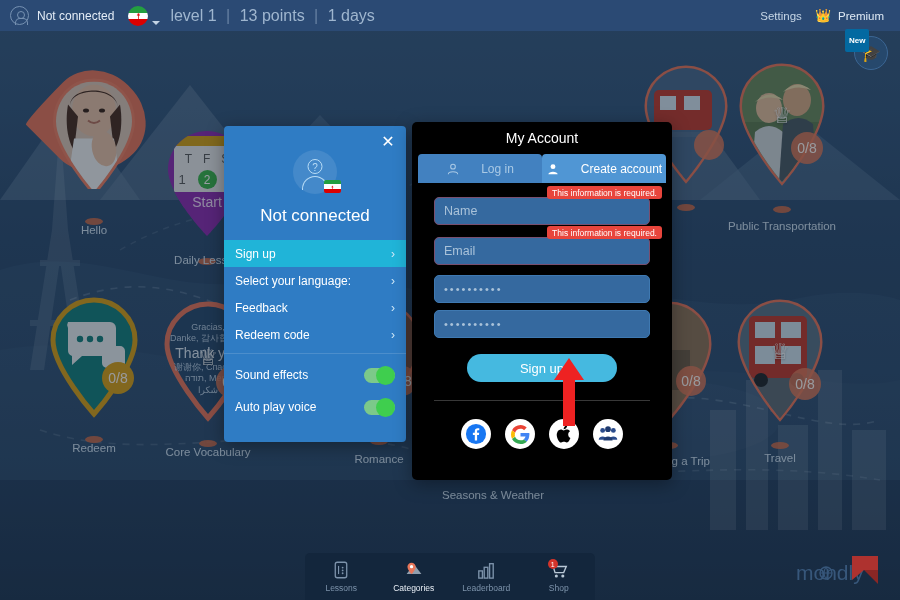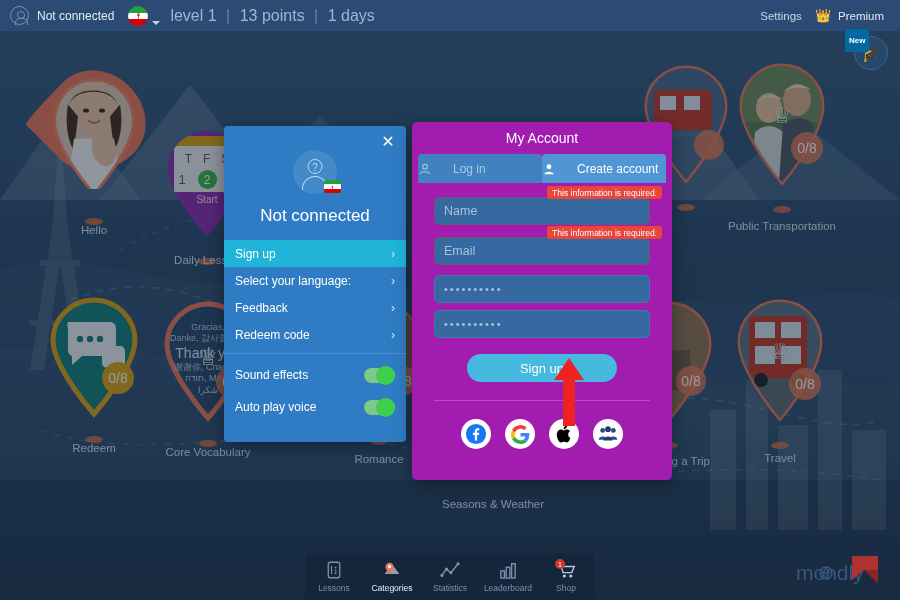--- a/index.html
+++ b/index.html
@@ -133,27 +133,27 @@
   .mm-row.hl { background: #20b4d8; }
   .mm-row .chev { margin-left: auto; color: #cfe9f7; font-size: 12px; }
   .mm-sep { height: 1px; background: rgba(255,255,255,.14); margin: 5px 0; }
   .mm-toggle-row { height: 32px; display:flex; align-items:center; padding: 0 11px; color:#fff; font-size: 12px; }
   .sw { margin-left:auto; width: 31px; height: 15px; border-radius: 9px; background: #7cc98a; position: relative; cursor:pointer; }
   .sw i { position:absolute; right: 0px; top: -2px; width: 19px; height: 19px; border-radius: 50%; background: #3fce4e; }
 
   
   .acct-modal {
     position: absolute; left: 412px; top: 122px; width: 260px; height: 358px;
-    background: #a21caf; border-radius: 5px; z-index: 60;
+    background: #000000; border-radius: 5px; z-index: 60;
     box-shadow: 0 4px 18px rgba(0,0,0,.35);
   }
   .acct-title { text-align:center; color:#fff; font-size: 14px; padding-top: 8px; }
   .tabs { display:flex; margin-top: 8px; padding: 0 6px; gap: 0; }
   .tab {
-    flex: 1; height: 29px; display:flex; align-items:center; justify-content:flex-start; gap: 21px;
+    flex: 1; height: 29px; display:flex; align-items:center; justify-content:center; gap: 21px;
     font-size: 12px; cursor: pointer; border-radius: 4px 4px 0 0;
   }
   .tab.inactive { background: #4281c0; color: #a9c9e5; }
   .tab.active { background: #5096d4; color: #ffffff; }
   .tab svg { display:block; }
 
   .field-wrap { position: relative; padding: 0 22px; margin-top: 14px; }
   .field {
     width: 100%; height: 28px; border-radius: 5px;
     background: #35699f; border: 1px solid #7a4f6f; color: #c9dcee;
@@ -280,21 +280,21 @@
     <div style="position:absolute;left:0;top:24px;width:90px;display:flex;justify-content:center;gap:11px;color:#5b5b5b;font-size:12px">
       <span>T</span>
       <span>F</span>
       <span>S</span>
     </div>
     <div style="position:absolute;left:0;top:42px;width:90px;display:flex;justify-content:center;gap:7px;align-items:center">
       <span style="width:17px;text-align:center;color:#5b5b5b;font-size:13px">1</span>
       <span style="width:19px;height:19px;border-radius:50%;background:#3cb54a;color:#fff;font-size:12px;display:flex;align-items:center;justify-content:center">2</span>
       <span style="width:17px;text-align:center;color:#5b5b5b;font-size:13px">3</span>
     </div>
-    <div style="position:absolute;left:0;top:66px;width:90px;text-align:center;color:#f0dcf7;font-size:10px">Start</div>
+    <div style="position:absolute;left:0;top:66px;width:90px;text-align:center;color:#f0dcf7;font-size:14px">Start</div>
     <div class="pin-dot" style="top:130px"></div>
     <div class="pin-label" style="top:126px">Daily Lesson</div>
   </div>
 
   <div class="pin" style="left:46px;top:296px;width:96px;height:120px">
     <svg viewBox="0 0 96 122" style="position:absolute;left:0;top:0;width:96px;height:122px">
       <defs>
           <clipPath id="cpChat">
             <path d="M48,4 C70,4 89,22 89,44 C89,72 48,118 48,118 C48,118 7,72 7,44 C7,22 26,4 48,4 Z"></path>
           </clipPath>
@@ -347,21 +347,21 @@
     <div class="pin-badge" style="left:54px;top:66px;width:30px;height:30px;background:rgba(226,122,88,.85)">0/8</div>
     <div class="pin-dot" style="top:138px"></div>
     <div class="pin-label" style="top:153px">Romance</div>
   </div>
 
   <div class="pin" style="left:448px;top:330px;width:90px;height:116px">
     <svg viewBox="0 0 90 118" style="position:absolute;left:0;top:0;width:90px;height:118px">
       <path d="M45,4 C66,4 84,21 84,42 C84,69 45,114 45,114 C45,114 6,69 6,42 C6,21 24,4 45,4 Z" fill="#46678c" stroke="#e8765a" stroke-width="5"></path>
     </svg>
     <div class="pin-dot" style="top:142px"></div>
-    <div class="pin-label" style="top:168px">Seasons &amp; Weather</div>
+    <div class="pin-label" style="top:159px">Seasons &amp; Weather</div>
   </div>
 
   <div class="pin" style="left:622px;top:300px;width:94px;height:120px">
     <svg viewBox="0 0 94 122" style="position:absolute;left:0;top:0;width:94px;height:122px">
       <defs>
           <clipPath id="cpTrip">
             <path d="M47,4 C69,4 87,22 87,44 C87,72 47,118 47,118 C47,118 7,72 7,44 C7,22 25,4 47,4 Z"></path>
           </clipPath>
         </defs>
       <path d="M47,4 C69,4 87,22 87,44 C87,72 47,118 47,118 C47,118 7,72 7,44 C7,22 25,4 47,4 Z" fill="#7a6048" stroke="#e8765a" stroke-width="5"></path>
@@ -624,32 +624,20 @@
         <svg width="20" height="18" viewBox="0 0 24 22">
           <path d="M3,16 L12,4 L21,16 Z" fill="#c7d3de" opacity=".7"></path>
           <path d="M9,2 C11.8,2 14,4.2 14,7 C14,11 9,16 9,16 C9,16 4,11 4,7 C4,4.2 6.2,2 9,2 Z" fill="#e8765a"></path>
           <circle cx="9" cy="7" r="2" fill="#fff"></circle>
         </svg>
       </div>
       <span>Categories</span>
     </div>
     <div class="nav-item">
       <div class="nav-ico">
-        <svg width="20" height="18" viewBox="0 0 22 20">
-          <polyline points="2,16 7,9 12,13 20,3" fill="none" stroke="#7d93ab" stroke-width="1.6"></polyline>
-          <circle cx="2" cy="16" r="1.7" fill="#7d93ab"></circle>
-            <circle cx="7" cy="9" r="1.7" fill="#7d93ab"></circle>
-          <circle cx="12" cy="13" r="1.7" fill="#7d93ab"></circle>
-            <circle cx="20" cy="3" r="1.7" fill="#7d93ab"></circle>
-        </svg>
-      </div>
-      <span>Statistics</span>
-    </div>
-    <div class="nav-item">
-      <div class="nav-ico">
         <svg width="18" height="18" viewBox="0 0 20 20">
           <rect x="2" y="11" width="4" height="8" fill="none" stroke="#7d93ab" stroke-width="1.5"></rect>
           <rect x="8" y="7" width="4" height="12" fill="none" stroke="#7d93ab" stroke-width="1.5"></rect>
           <rect x="14" y="3" width="4" height="16" fill="none" stroke="#7d93ab" stroke-width="1.5"></rect>
         </svg>
       </div>
       <span>Leaderboard</span>
     </div>
     <div class="nav-item">
       <div class="cart-badge">1</div>

